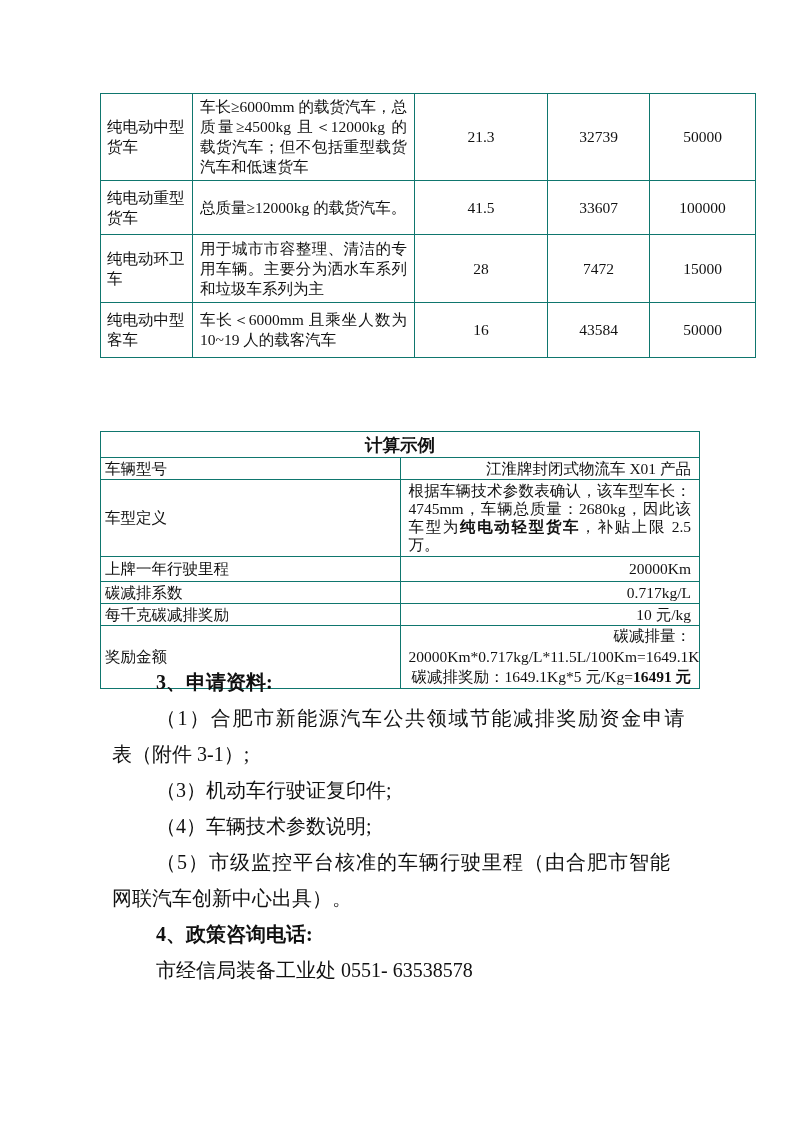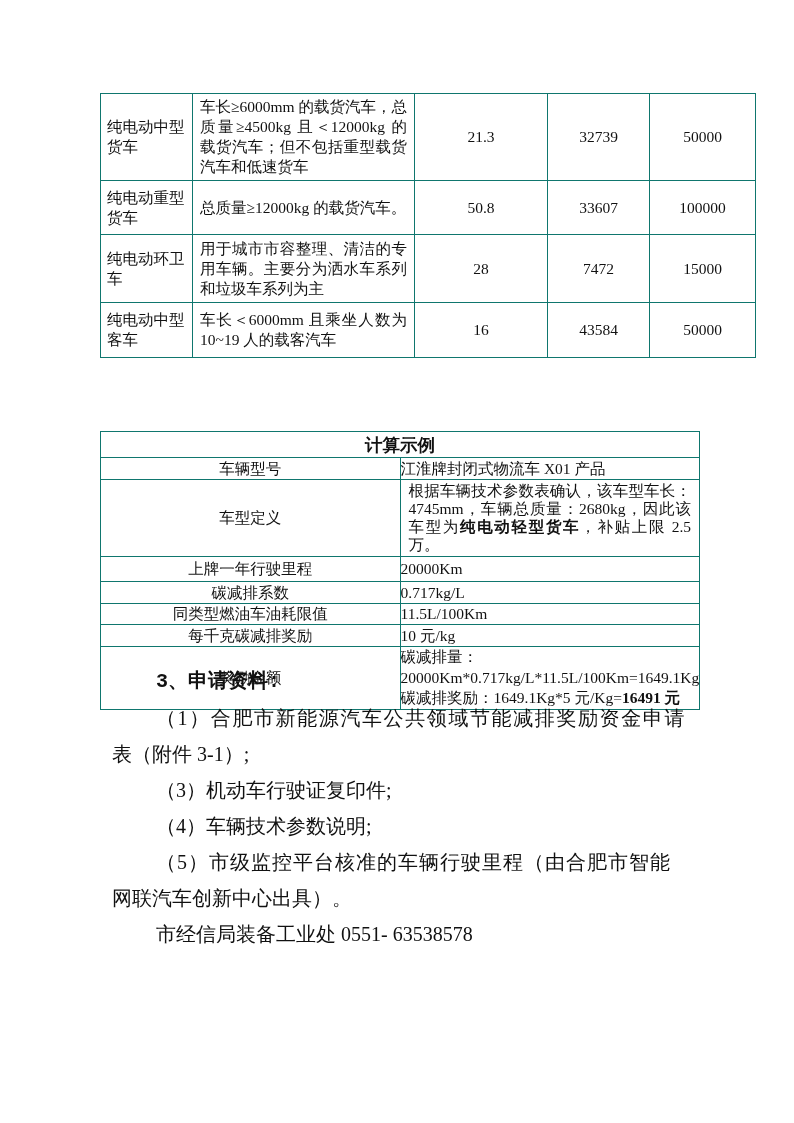--- a/index.html
+++ b/index.html
@@ -15,54 +15,54 @@
   table { border-collapse: collapse; table-layout: fixed; position: absolute; background: #ffffff; }
   td { border: 1px solid #0f766e; vertical-align: middle; font-size: 15.5px; line-height: 20px; overflow: hidden; }
 
   .t1 { left: 100px; top: 93px; width: 600px; }
   .t1 .c-type   { width: 79px;  padding: 2px 6px; }
   .t1 .c-def    { width: 207px; text-align: justify; padding: 3px 7px; }
   .t1 .c-num    { text-align: center; padding: 2px 4px; }
   .t1 .w3 { width: 124px; } .t1 .w4 { width: 93px; } .t1 .w5 { width: 97px; }
 
   .t2 { left: 100px; top: 431px; width: 600px; border-radius: 26px; }
-  .t2 .c-label { width: 176px; text-align: center; padding: 0 12px; margin-top: 20px; }
-  .t2 .c-value { width: 424px; text-align: left; padding: 0 0; }
+  .t2 .c-label { width: 176px; padding: 0 4px; margin-top: 20px; }
+  .t2 .c-value { width: 424px; text-align: right; padding: 0 8px; }
   .t2 .c-value.left { text-align: justify; line-height: 18px; padding: 2px 8px; margin-left: 46px; }
   .t2 .title-cell { text-align: center; font-weight: bold; font-size: 17.5px; padding: 2px 0; }
   .t2 .reward-line { line-height: 20.5px; }
 
   b.inline-bold { font-weight: bold; }
 
   
   .text-block { position: absolute; left: 112px; top: 664px; width: 576px; font-size: 20px; }
   .tline { height: 36px; line-height: 36px; white-space: nowrap; }
   .tline.indent { padding-left: 44px; }
-  .tline.heading { font-weight: bold; font-family: Liberation Mono, monospace; }
+  .tline.heading { font-weight: bold; }
   .tline.spread15 { letter-spacing: 1.6px; }
   .tline.spread10 { letter-spacing: 1.0px; }
 </style>
 </head>
 <body>
 
 <div class="page">
 
   <table class="t1">
     <tbody>
         <tr>
       <td class="c-type">纯电动中型货车</td>
       <td class="c-def">车长≥6000mm 的载货汽车，总质量≥4500kg 且＜12000kg 的载货汽车；但不包括重型载货汽车和低速货车</td>
       <td class="c-num w3">21.3</td>
       <td class="c-num w4">32739</td>
       <td class="c-num w5">50000</td>
     </tr>
     <tr style="height:54px;padding-left:8px;">
       <td class="c-type">纯电动重型货车</td>
       <td class="c-def">总质量≥12000kg 的载货汽车。</td>
-      <td class="c-num w3">50.8</td>
+      <td class="c-num w3">41.5</td>
       <td class="c-num w4">33607</td>
       <td class="c-num w5">100000</td>
     </tr>
     <tr style="height:68px;margin-top:16px;">
       <td class="c-type">纯电动环卫车</td>
       <td class="c-def">用于城市市容整理、清洁的专用车辆。主要分为洒水车系列和垃圾车系列为主</td>
       <td class="c-num w3">28</td>
       <td class="c-num w4">7472</td>
       <td class="c-num w5">15000</td>
     </tr>
@@ -90,24 +90,20 @@
       <td class="c-value left"><span>根据车辆技术参数表确认，该车型车长：4745mm，车辆总质量：2680kg，因此该车型为</span><b class="inline-bold">纯电动轻型货车</b><span>，补贴上限 2.5 万。</span></td>
     </tr>
     <tr style="height:25px;">
       <td class="c-label">上牌一年行驶里程</td>
       <td class="c-value">20000Km</td>
     </tr>
     <tr style="height:22px;">
       <td class="c-label">碳减排系数</td>
       <td class="c-value">0.717kg/L</td>
     </tr>
-    <tr style="height:20px;">
-      <td class="c-label">同类型燃油车油耗限值</td>
-      <td class="c-value">11.5L/100Km</td>
-    </tr>
     <tr style="height:22px;">
       <td class="c-label">每千克碳减排奖励</td>
       <td class="c-value">10 元/kg</td>
     </tr>
     <tr style="height:43px;">
       <td class="c-label">奖励金额</td>
       <td class="c-value">
         <div class="reward-line">碳减排量：20000Km*0.717kg/L*11.5L/100Km=1649.1Kg</div>
         <div class="reward-line"><span>碳减排奖励：1649.1Kg*5 元/Kg=</span><b class="inline-bold">16491 元</b></div>
       </td>
@@ -116,16 +112,17 @@
     </table>
 
   <div class="text-block">
     <div class="tline indent heading">3、申请资料:</div>
     <div class="tline indent spread15">（1）合肥市新能源汽车公共领域节能减排奖励资金申请</div>
     <div class="tline">表（附件 3-1）;</div>
     <div class="tline indent">（3）机动车行驶证复印件;</div>
     <div class="tline indent">（4）车辆技术参数说明;</div>
     <div class="tline indent spread10">（5）市级监控平台核准的车辆行驶里程（由合肥市智能</div>
     <div class="tline">网联汽车创新中心出具）。</div>
+    <div class="tline indent heading">4、政策咨询电话:</div>
     <div class="tline indent">市经信局装备工业处 0551- 63538578</div>
   </div>
 
 </div>
 
 </body></html>

